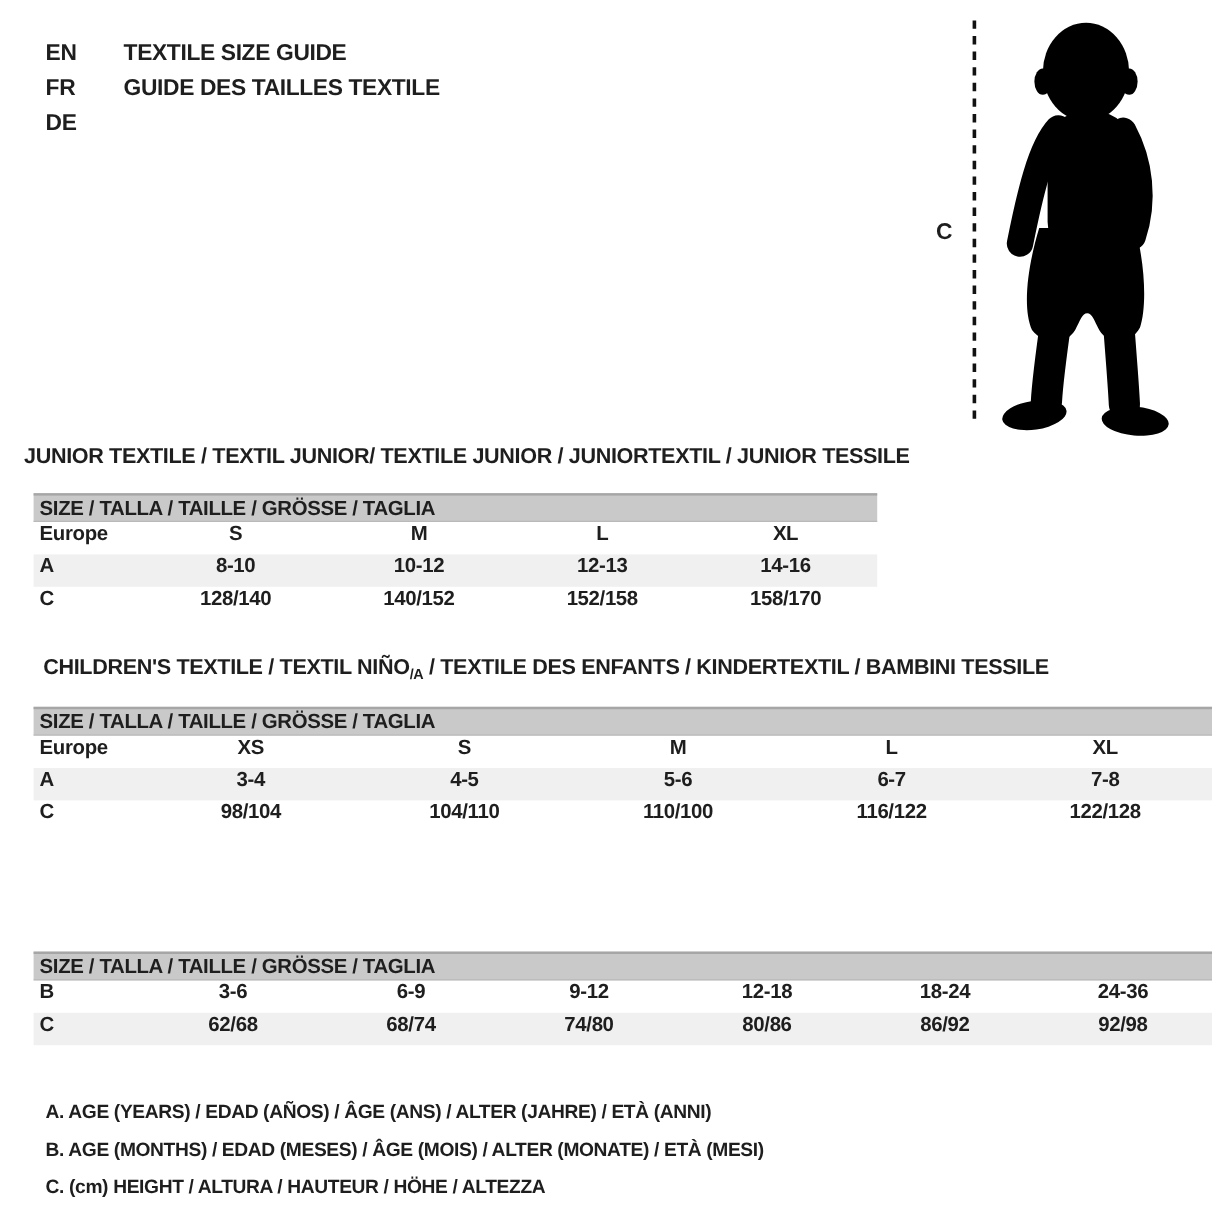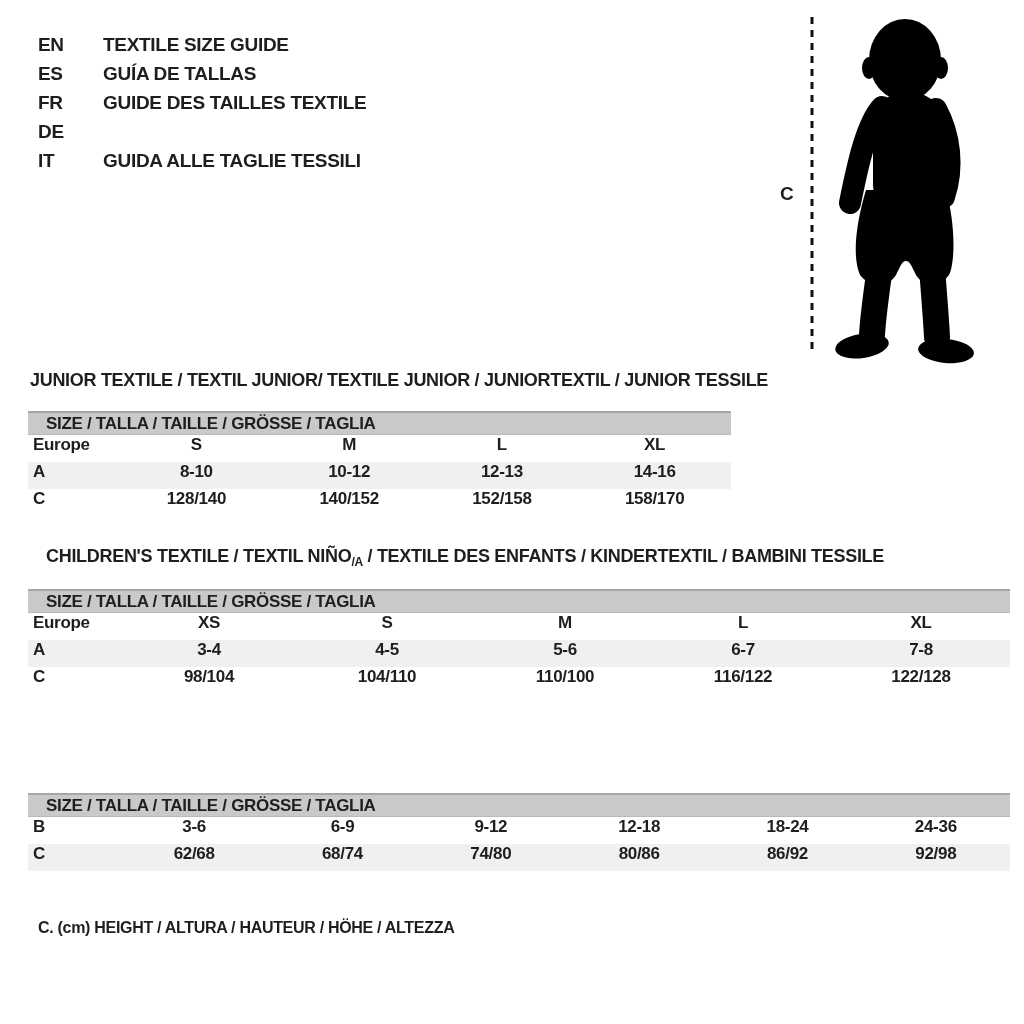--- a/index.html
+++ b/index.html
@@ -17,39 +17,39 @@
   .lang-list { position:absolute; left:38px; top:30px; }
   .lang-row { display:flex; height:29px; align-items:center; font-size:19px; }
   .lang-code { width:65px; }
 
   
   .figure { position:absolute; left:770px; top:5px; width:215px; height:360px; }
   .figure svg { position:absolute; left:0; top:0; }
   .fig-label { position:absolute; left:10px; top:178px; font-size:19px; }
 
   
-  .section-title { position:absolute; left:30px; font-size:18px; white-space:nowrap; }
+  .section-title { position:absolute; left:20px; font-size:18px; white-space:nowrap; }
   #junior-title { top:370px; }
   #children-title { top:546px;margin-left:16px; }
   #babies-title { top:723px; line-height:28px; }
   .sub-small { font-size:12px; vertical-align:-4px; }
 
   
   .stable { position:absolute; left:28px; }
   #junior-table { top:411px; width:703px; }
   #children-table { top:589px; width:982px; }
   #babies-table { top:793px; width:982px; }
 
   .size-bar {
     height:24px;
     background:#c9c9c9;
     border-top:2px solid #a6a6a6;
     border-bottom:1px solid #b9b9b9;
     display:flex; align-items:center;
-    padding-left:18px;
+    padding-left:5px;
     font-size:17px;
   }
   .srow { display:flex; height:27px; font-size:17px; }
   .srow:first-of-type { margin-top:2px; }
   .srow.shaded { background:#f0f0f0; }
   .rlabel { width:92px; padding-left:5px; }
   .cell { flex:1; text-align:center; }
 
   
   .footnotes { position:absolute; left:38px; top:912px; }
@@ -57,33 +57,25 @@
 </style>
 </head>
 <body>
 
 <div class="lang-list">
   <div class="lang-row">
     <span class="lang-code">EN</span>
     <span class="lang-label">TEXTILE SIZE GUIDE</span>
   </div>
   <div class="lang-row">
-    <span class="lang-code">ES</span>
-    <span class="lang-label">GUÍA DE TALLAS</span>
-  </div>
-  <div class="lang-row">
     <span class="lang-code">FR</span>
     <span class="lang-label">GUIDE DES TAILLES TEXTILE</span>
   </div>
   <div class="lang-row">
     <span class="lang-code">DE</span>
-  </div>
-  <div class="lang-row">
-    <span class="lang-code">IT</span>
-    <span class="lang-label">GUIDA ALLE TAGLIE TESSILI</span>
   </div>
 </div>
 
 <div class="figure">
   <svg viewBox="0 0 215 360" width="215" height="360">
     <g fill="#000000">
       <ellipse cx="135" cy="55" rx="36" ry="41"></ellipse>
       <ellipse cx="99" cy="63" rx="7" ry="11"></ellipse>
       <ellipse cx="171" cy="63" rx="7" ry="11"></ellipse>
       <rect x="103" y="88" width="70" height="122" rx="30"></rect>
@@ -173,14 +165,16 @@
     <span class="cell">62/68</span>
     <span class="cell">68/74</span>
     <span class="cell">74/80</span>
     <span class="cell">80/86</span>
     <span class="cell">86/92</span>
     <span class="cell">92/98</span>
   </div>
 </div>
 
 <div class="footnotes">
+  <div class="footnote">A. AGE (YEARS) / EDAD (AÑOS) / ÂGE (ANS) / ALTER (JAHRE) / ETÀ (ANNI)</div>
+  <div class="footnote">B. AGE (MONTHS) / EDAD (MESES) / ÂGE (MOIS) / ALTER (MONATE) / ETÀ (MESI)</div>
   <div class="footnote">C. (cm) HEIGHT / ALTURA / HAUTEUR / HÖHE / ALTEZZA</div>
 </div>
 
 </body></html>

